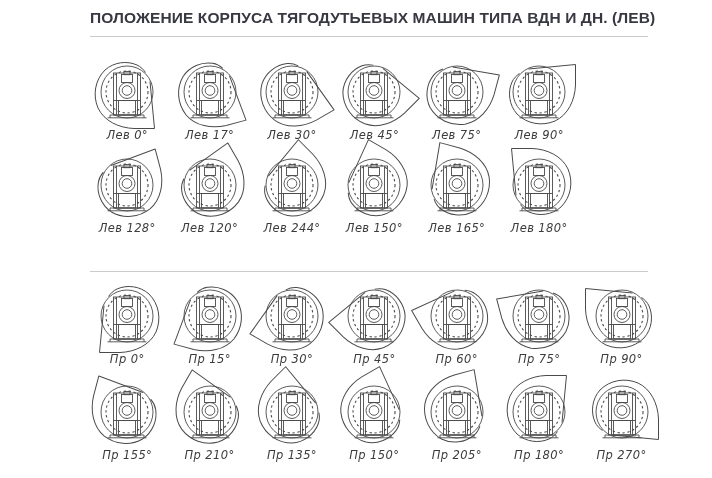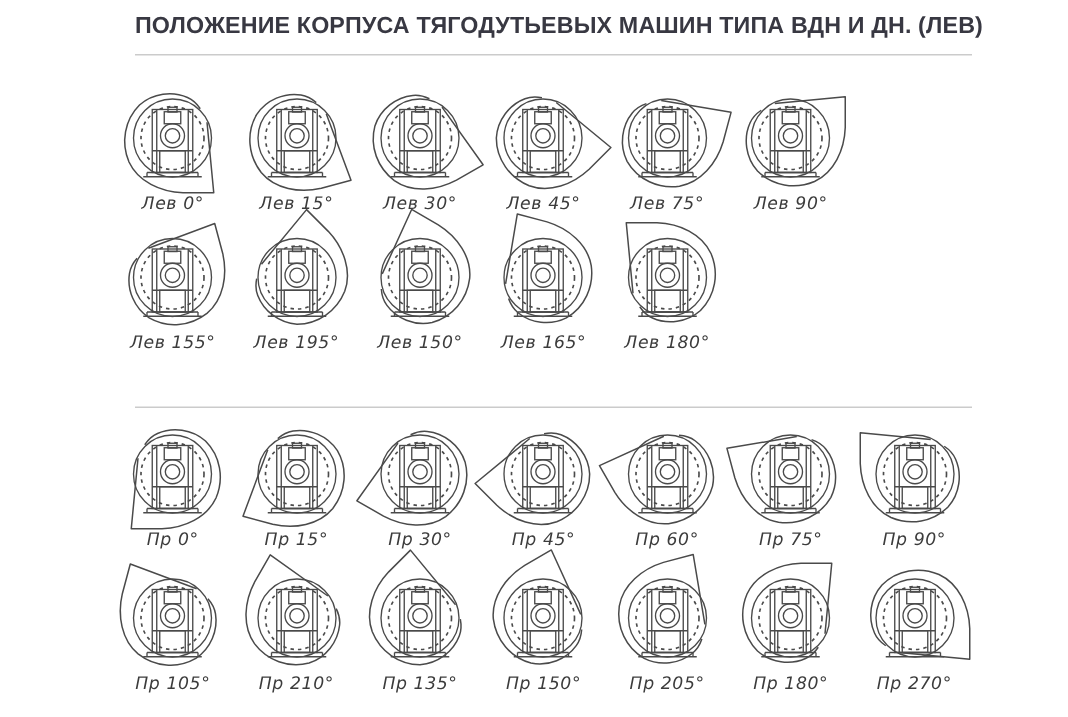--- a/index.html
+++ b/index.html
@@ -14,21 +14,21 @@
     position:absolute; left:90px; width:570px;
     font-family:"Liberation Sans", sans-serif;
     font-weight:700; font-size:15.5px; letter-spacing:.1px;
     color:var(--title); white-space:nowrap;
   }
   .rule{
     position:absolute; left:90px; width:558px; height:1px;
     background:var(--divider);
   }
   .row{
-    position:absolute; left:74px;
+    position:absolute; left:86px;
     display:grid; grid-template-columns:repeat(7, 82.4px);
   }
   .cell{
     display:flex; flex-direction:column; align-items:center;
   }
   .cell svg{ overflow:visible; display:block; }
   .lbl{
     font-family:"DejaVu Sans", sans-serif; font-style:italic;
     font-size:11.5px; letter-spacing:.4px; color:var(--label);
     margin-top:-4px; white-space:nowrap;
@@ -79,21 +79,21 @@
             <path d="M-10.5,-19 V23 M10.5,-19 V23" class="stroke"></path>
             <rect x="-5.5" y="-17.5" width="11" height="8" class="stroke"></rect>
             <rect x="-3" y="-20.5" width="6" height="3.2" class="stroke"></rect>
             <circle cx="0" cy="-1.5" r="8" class="stroke"></circle>
             <circle cx="0" cy="-1.5" r="4.8" class="stroke"></circle>
             <path d="M-13.5,8.5 H13.5" class="stroke"></path>
             <rect x="-8.5" y="8.5" width="17" height="14.5" class="stroke"></rect>
             <path d="M-17,23 H17 M-17,23 V25.8 M17,23 V25.8 M-19.5,25.8 H19.5" class="stroke"></path>
           </g>
         </svg>
-        <div class="lbl">Лев 15°</div>
+        <div class="lbl">Лев 17°</div>
       </div>
       <div class="cell">
         <svg width="82" height="80" viewBox="-41 -40 82 80">
           <g>
             <g transform="rotate(-30)">
               <path d="M23,-10.5 L27.5,36.5 L7,36.5 C-8,36 -23,29 -29,16 C-34.5,3 -32,-12 -22,-22 C-13,-30 0,-31.5 10,-27 C13.5,-25.5 16.5,-22.5 18.5,-19.5" class="volute"></path>
             </g>
             <circle cx="0" cy="0" r="26" class="stroke"></circle>
             <circle cx="0" cy="0" r="21" class="dashed"></circle>
             <rect x="-13.5" y="-19" width="27" height="42" class="stroke"></rect>
@@ -186,42 +186,63 @@
             <path d="M-10.5,-19 V23 M10.5,-19 V23" class="stroke"></path>
             <rect x="-5.5" y="-17.5" width="11" height="8" class="stroke"></rect>
             <rect x="-3" y="-20.5" width="6" height="3.2" class="stroke"></rect>
             <circle cx="0" cy="-1.5" r="8" class="stroke"></circle>
             <circle cx="0" cy="-1.5" r="4.8" class="stroke"></circle>
             <path d="M-13.5,8.5 H13.5" class="stroke"></path>
             <rect x="-8.5" y="8.5" width="17" height="14.5" class="stroke"></rect>
             <path d="M-17,23 H17 M-17,23 V25.8 M17,23 V25.8 M-19.5,25.8 H19.5" class="stroke"></path>
           </g>
         </svg>
-        <div class="lbl">Лев 155°</div>
+        <div class="lbl">Лев 128°</div>
+      </div>
+      <div class="cell">
+        <svg width="82" height="80" viewBox="-41 -40 82 80">
+          <g>
+            <g transform="rotate(-120)">
+              <path d="M23,-10.5 L27.5,36.5 L7,36.5 C-8,36 -23,29 -29,16 C-34.5,3 -32,-12 -22,-22 C-13,-30 0,-31.5 10,-27 C13.5,-25.5 16.5,-22.5 18.5,-19.5" class="volute"></path>
+            </g>
+            <circle cx="0" cy="0" r="26" class="stroke"></circle>
+            <circle cx="0" cy="0" r="21" class="dashed"></circle>
+            <rect x="-13.5" y="-19" width="27" height="42" class="stroke"></rect>
+            <path d="M-10.5,-19 V23 M10.5,-19 V23" class="stroke"></path>
+            <rect x="-5.5" y="-17.5" width="11" height="8" class="stroke"></rect>
+            <rect x="-3" y="-20.5" width="6" height="3.2" class="stroke"></rect>
+            <circle cx="0" cy="-1.5" r="8" class="stroke"></circle>
+            <circle cx="0" cy="-1.5" r="4.8" class="stroke"></circle>
+            <path d="M-13.5,8.5 H13.5" class="stroke"></path>
+            <rect x="-8.5" y="8.5" width="17" height="14.5" class="stroke"></rect>
+            <path d="M-17,23 H17 M-17,23 V25.8 M17,23 V25.8 M-19.5,25.8 H19.5" class="stroke"></path>
+          </g>
+        </svg>
+        <div class="lbl">Лев 120°</div>
       </div>
       <div class="cell">
         <svg width="82" height="80" viewBox="-41 -40 82 80">
           <g>
             <g transform="rotate(-135)">
               <path d="M23,-10.5 L27.5,36.5 L7,36.5 C-8,36 -23,29 -29,16 C-34.5,3 -32,-12 -22,-22 C-13,-30 0,-31.5 10,-27 C13.5,-25.5 16.5,-22.5 18.5,-19.5" class="volute"></path>
             </g>
             <circle cx="0" cy="0" r="26" class="stroke"></circle>
             <circle cx="0" cy="0" r="21" class="dashed"></circle>
             <rect x="-13.5" y="-19" width="27" height="42" class="stroke"></rect>
             <path d="M-10.5,-19 V23 M10.5,-19 V23" class="stroke"></path>
             <rect x="-5.5" y="-17.5" width="11" height="8" class="stroke"></rect>
             <rect x="-3" y="-20.5" width="6" height="3.2" class="stroke"></rect>
             <circle cx="0" cy="-1.5" r="8" class="stroke"></circle>
             <circle cx="0" cy="-1.5" r="4.8" class="stroke"></circle>
             <path d="M-13.5,8.5 H13.5" class="stroke"></path>
             <rect x="-8.5" y="8.5" width="17" height="14.5" class="stroke"></rect>
             <path d="M-17,23 H17 M-17,23 V25.8 M17,23 V25.8 M-19.5,25.8 H19.5" class="stroke"></path>
           </g>
         </svg>
-        <div class="lbl">Лев 195°</div>
+        <div class="lbl">Лев 244°</div>
       </div>
       <div class="cell">
         <svg width="82" height="80" viewBox="-41 -40 82 80">
           <g>
             <g transform="rotate(-150)">
               <path d="M23,-10.5 L27.5,36.5 L7,36.5 C-8,36 -23,29 -29,16 C-34.5,3 -32,-12 -22,-22 C-13,-30 0,-31.5 10,-27 C13.5,-25.5 16.5,-22.5 18.5,-19.5" class="volute"></path>
             </g>
             <circle cx="0" cy="0" r="26" class="stroke"></circle>
             <circle cx="0" cy="0" r="21" class="dashed"></circle>
             <rect x="-13.5" y="-19" width="27" height="42" class="stroke"></rect>
@@ -445,21 +466,21 @@
             <path d="M-10.5,-19 V23 M10.5,-19 V23" class="stroke"></path>
             <rect x="-5.5" y="-17.5" width="11" height="8" class="stroke"></rect>
             <rect x="-3" y="-20.5" width="6" height="3.2" class="stroke"></rect>
             <circle cx="0" cy="-1.5" r="8" class="stroke"></circle>
             <circle cx="0" cy="-1.5" r="4.8" class="stroke"></circle>
             <path d="M-13.5,8.5 H13.5" class="stroke"></path>
             <rect x="-8.5" y="8.5" width="17" height="14.5" class="stroke"></rect>
             <path d="M-17,23 H17 M-17,23 V25.8 M17,23 V25.8 M-19.5,25.8 H19.5" class="stroke"></path>
           </g>
         </svg>
-        <div class="lbl">Пр 105°</div>
+        <div class="lbl">Пр 155°</div>
       </div>
       <div class="cell">
         <svg width="82" height="80" viewBox="-41 -40 82 80">
           <g>
             <g transform="scale(-1 1) rotate(-120)">
               <path d="M23,-10.5 L27.5,36.5 L7,36.5 C-8,36 -23,29 -29,16 C-34.5,3 -32,-12 -22,-22 C-13,-30 0,-31.5 10,-27 C13.5,-25.5 16.5,-22.5 18.5,-19.5" class="volute"></path>
             </g>
             <circle cx="0" cy="0" r="26" class="stroke"></circle>
             <circle cx="0" cy="0" r="21" class="dashed"></circle>
             <rect x="-13.5" y="-19" width="27" height="42" class="stroke"></rect>

